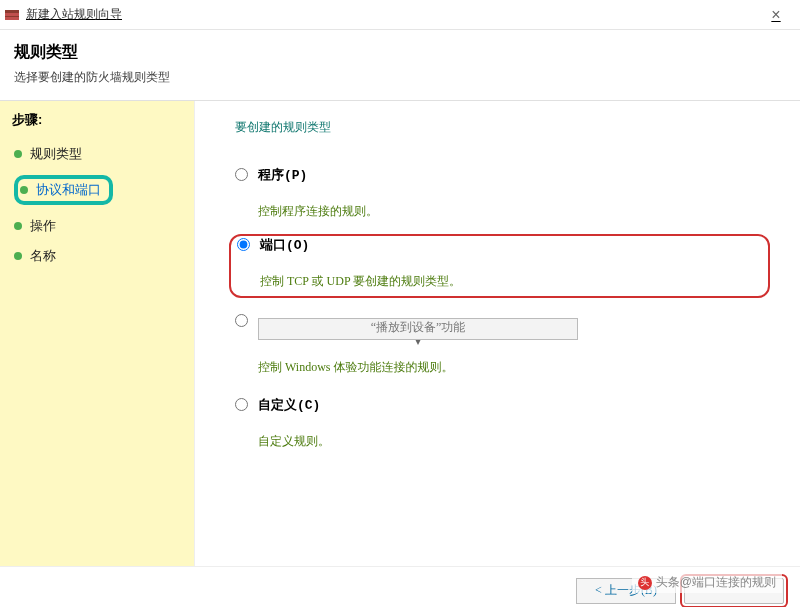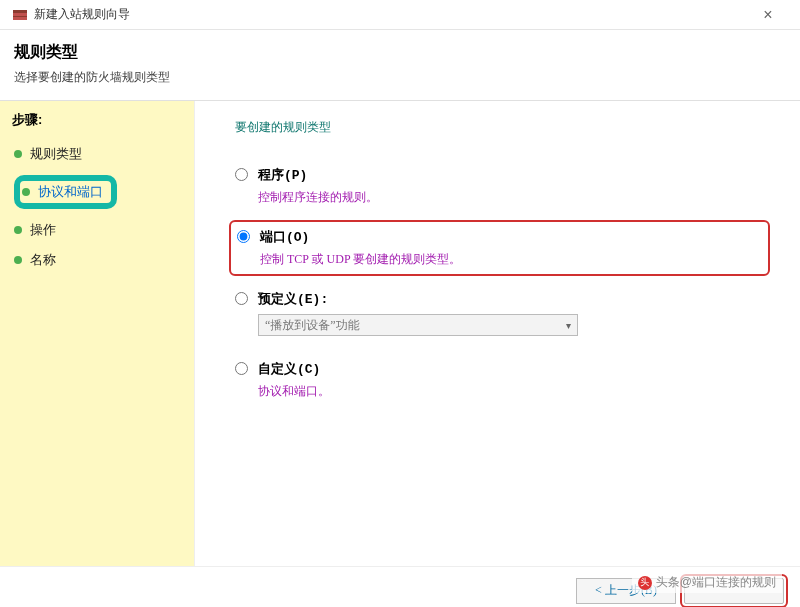--- a/index.html
+++ b/index.html
@@ -8,22 +8,23 @@
       font-size: 12px;
       background: #fff;
       width: 800px;
       height: 607px;
       overflow: hidden;
     }
     .titlebar {
       height: 30px;
       display: flex;
       align-items: center;
-      padding: 0 12px;
+      padding: 0 4px;
       border-bottom: 1px solid #e5e5e5;
+      text-decoration: underline;
     }
     .title-icon {
       width: 16px; height: 16px; margin-right: 6px;
       display: inline-flex; align-items: center; justify-content: center;
     }
     .title-text { flex: 1; color: #333; font-size: 12px; }
     .win-close { width: 40px; text-align: center; color: #666; font-size: 16px; cursor: pointer; }
     .header {
       padding: 12px 14px 14px;
       border-bottom: 1px solid #e0e0e0;
@@ -46,49 +47,49 @@
       padding: 6px 2px;
       font-size: 13px;
       color: #222;
     }
     .step-bullet {
       width: 8px; height: 8px; border-radius: 50%;
       background: #4caf50; margin-right: 8px;
       flex-shrink: 0;
     }
     .step-current {
-      border: 6px solid #14b8a6;
+      border: 4px solid #14b8a6;
       border-radius: 10px;
       padding: 2px 8px 2px 2px;
       display: inline-flex;
       align-items: center;
     }
     .step-current-text { color: #0066cc; }
     .content {
       flex: 1;
       padding: 18px 30px 10px 40px;
     }
     .content-heading { font-size: 12px; margin-bottom: 30px; color: #0f766e; }
     .option-row { margin-bottom: 20px; display: flex; align-items: flex-start; }
     .option-row input[type=radio] { margin-top: 2px; margin-right: 10px; }
     .option-body { flex: 1; }
     .option-label { font-size: 13px; font-weight: bold; font-family: Liberation Mono, monospace; }
-    .option-desc { font-size: 12px; margin-top: 5px; font-family: SimSun, serif; color: #a21caf; }
+    .option-desc { font-size: 12px; margin-top: 19px; font-family: SimSun, serif; color: #4d7c0f; }
     .option-highlight {
       border: 2px solid #d03030;
-      border-radius: 6px;
-      padding: 6px 10px 6px 6px;
+      border-radius: 12px;
+      padding: 0 10px 6px 6px;
       margin-left: -6px; margin-top: -6px; margin-bottom: 14px;
     }
     .dropdown {
       width: 320px; margin-top: 6px; margin-bottom: 4px;
       display: flex; align-items: center;
       border: 1px solid #bbb; background: #f3f3f3;
       height: 22px; padding: 0 6px;
-      color: #777; font-size: 12px;
+      color: #777; font-size: 12px; flex-direction: column;
     }
     .dropdown .dd-text { flex: 1; font-family: SimSun, serif; }
     .dropdown .dd-arrow { color: #666; font-size: 10px; }
     .footer {
       height: 48px;
       display: flex;
       align-items: center;
       justify-content: flex-end;
       padding: 0 16px;
       gap: 8px;
@@ -186,33 +187,33 @@
       <input type="radio" name="ruletype" checked="" style="">
       <div class="option-body">
         <div class="option-label">端口(O)</div>
         <div class="option-desc">控制 TCP 或 UDP 要创建的规则类型。</div>
       </div>
     </div>
 
     <div class="option-row">
       <input type="radio" name="ruletype" style="">
       <div class="option-body">
-        <div class="option-label">预定义(E):</div>
         <div class="dropdown">
           <span class="dd-text">“播放到设备”功能</span>
           <span class="dd-arrow">▾</span>
         </div>
+        <div class="option-desc">控制 Windows 体验功能连接的规则。</div>
       </div>
     </div>
 
     <div class="option-row">
       <input type="radio" name="ruletype" style="">
       <div class="option-body">
         <div class="option-label">自定义(C)</div>
-        <div class="option-desc">协议和端口。</div>
+        <div class="option-desc">自定义规则。</div>
       </div>
     </div>
   </div>
 </div>
 
 <div class="footer">
   <button class="btn disabled">&lt; 上一步(B)</button>
   <button class="btn highlight"></button>
 </div>
 

